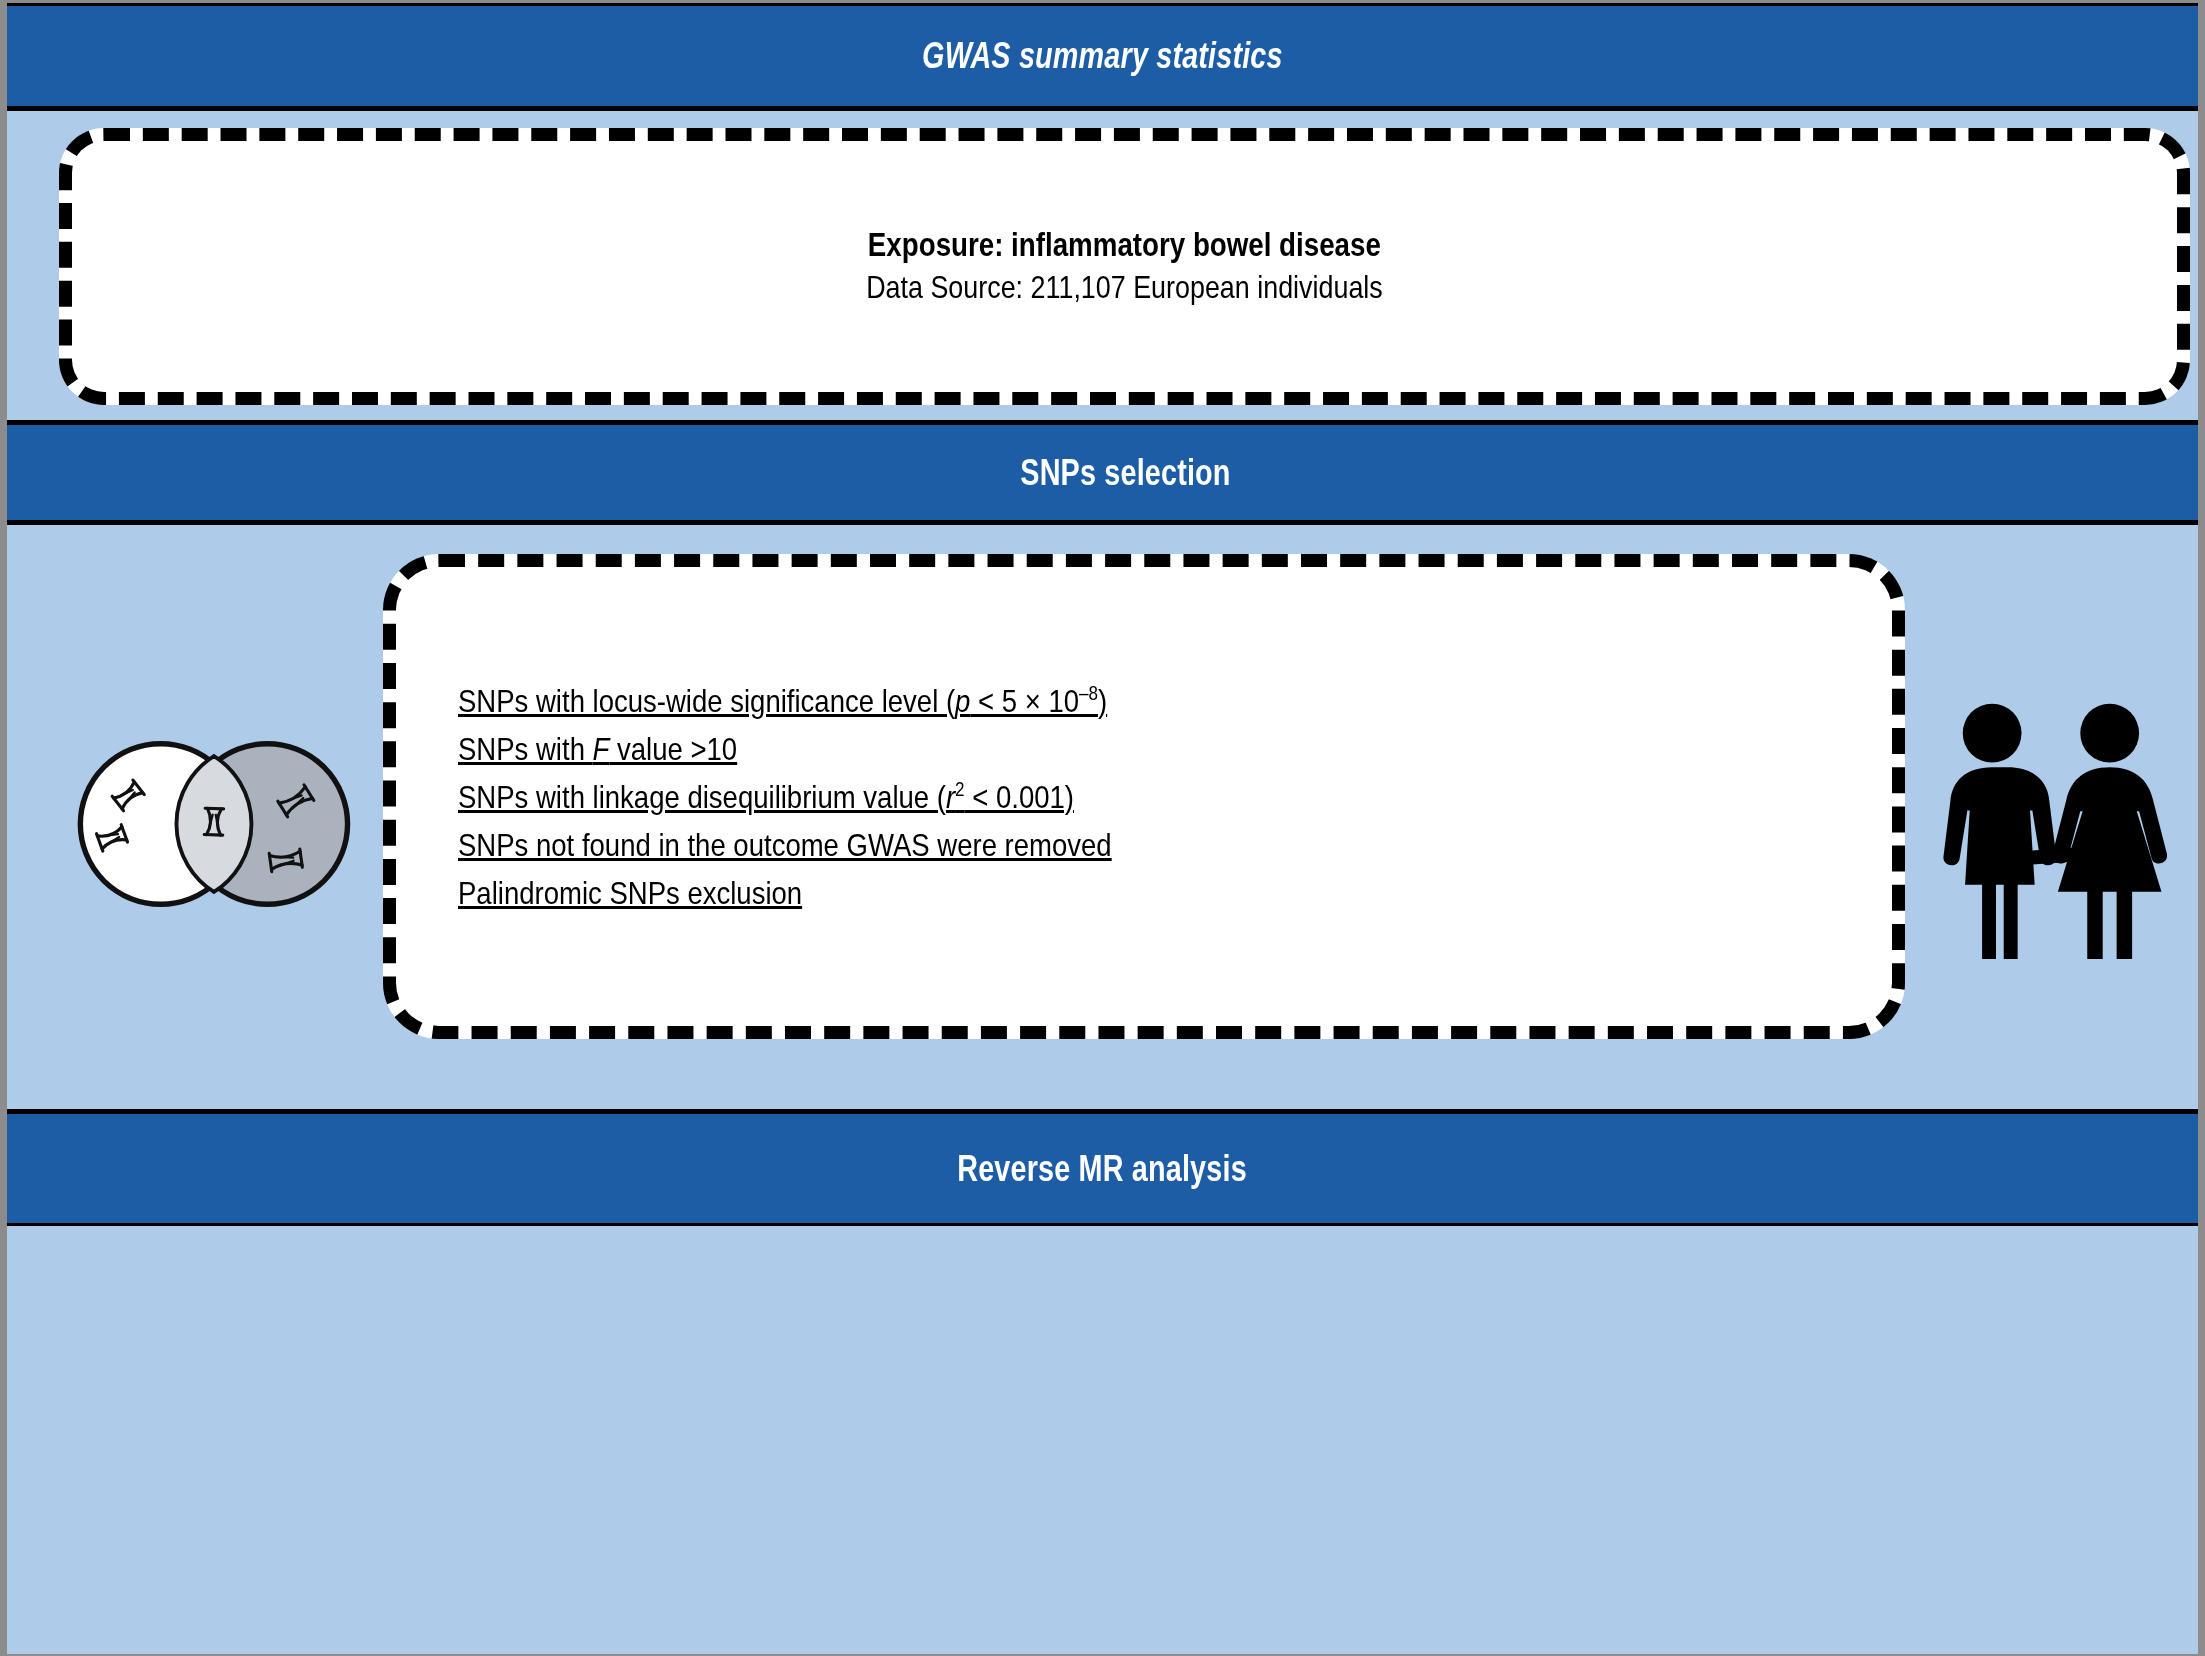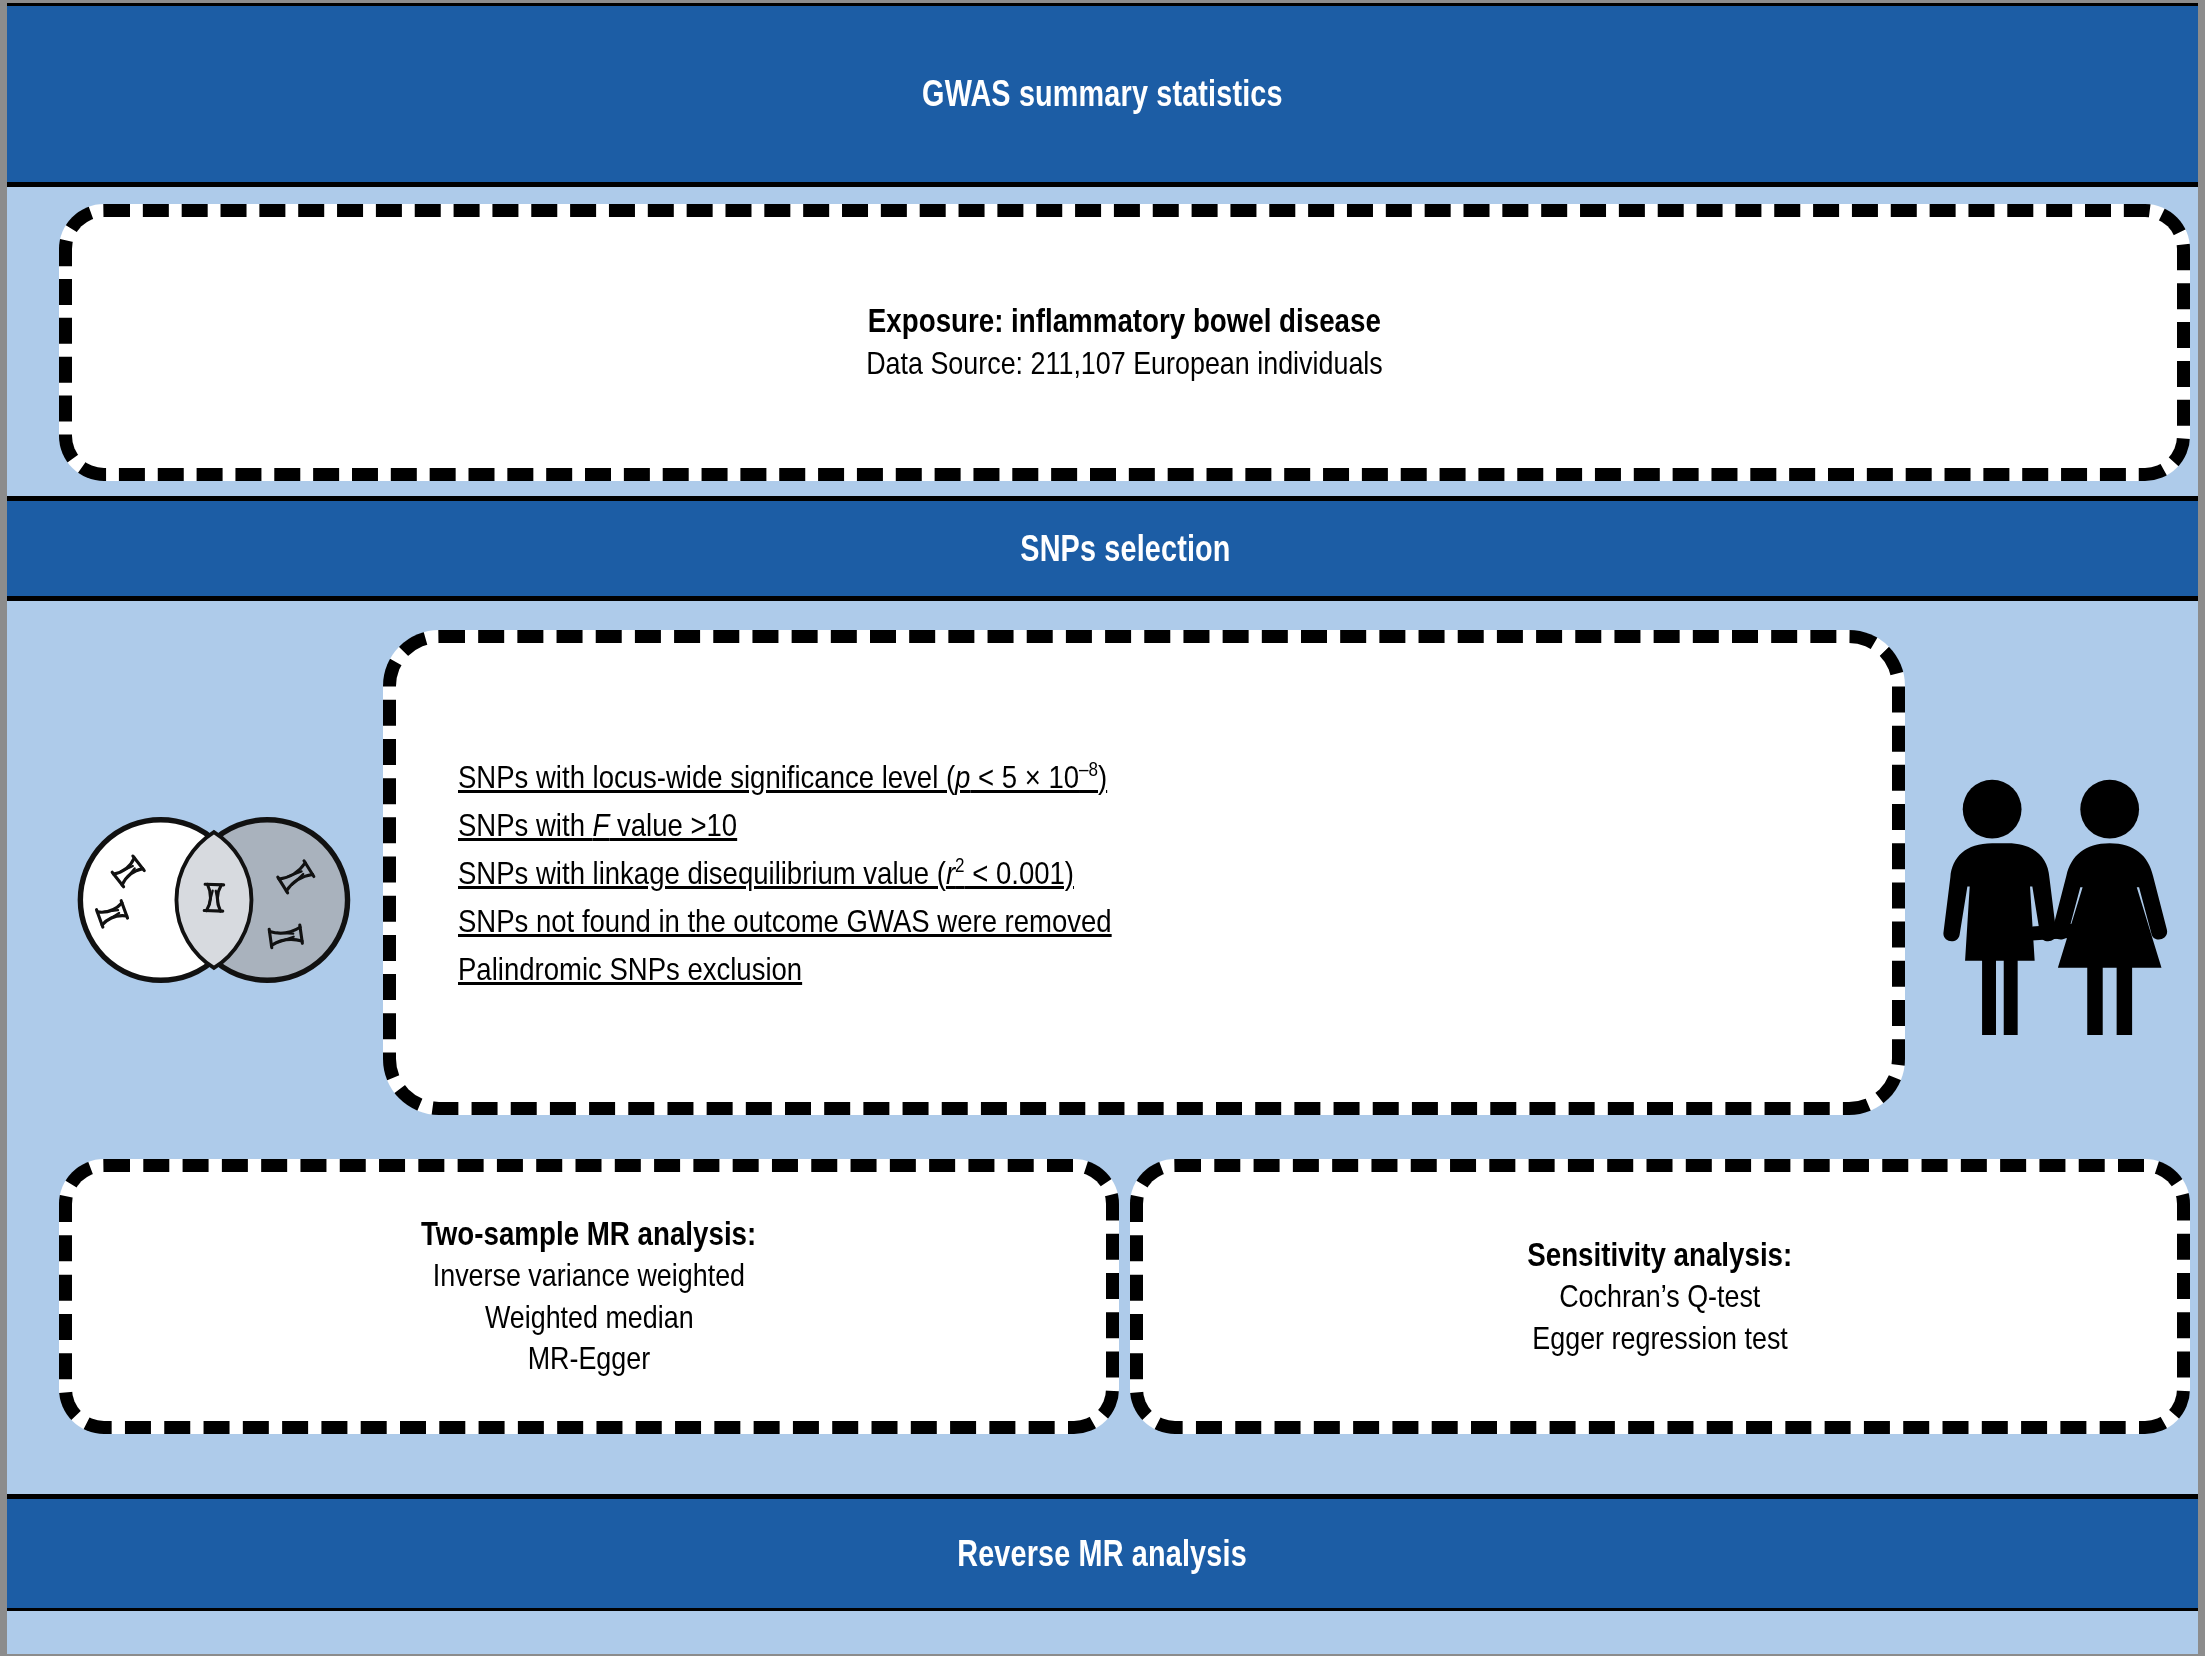--- a/index.html
+++ b/index.html
@@ -41,21 +41,21 @@
     box-sizing: border-box;
     flex: none;
   }
   .band-label {
     font-size: 36px;
     line-height: 1;
     transform: scaleX(0.80);
     transform-origin: center;
     white-space: nowrap;
   }
-  .band.top    { height: 184px; border-top-width: 3.1px; }
+  .band.top    { height: 108px; border-top-width: 3.1px; font-style: italic; }
   .band.mid    { height: 105px; padding-left: 45px; }
   .band.mid2   { height: 102px; }
   .band.bottom { height: 117px; border-bottom-width: 3.1px; margin-top: 43px; }
 
   
   .row {
     background: #aecbea;
     position: relative;
     box-sizing: border-box;
     flex: none;
@@ -223,33 +223,20 @@
             <path d="M120 200 l60 -4 l0 18 l-60 4 z"></path>
 
             <circle cx="222" cy="48" r="38"></circle>
             <path d="M222 92 c-32 0 -50 16 -56 42 l-18 70 c-3 13 17 18 20 5 l16 -60 l3 0 l-32 104 l38 0 l0 87 l20 0 l0 -87 l18 0 l0 87 l20 0 l0 -87 l38 0 l-32 -104 l3 0 l16 60 c3 13 23 8 20 -5 l-18 -70 c-6 -26 -24 -42 -56 -42 z"></path>
           </g>
         </svg>
       </div>
     </div>
 
 
-    <div class="row pair2">
-      <div class="card">
-        <div class="title">Two-sample MR analysis:</div>
-        <div class="line">Inverse variance weighted</div>
-        <div class="line">Weighted median</div>
-        <div class="line">MR-Egger</div>
-      </div>
-      <div class="card">
-        <div class="title">Sensitivity analysis:</div>
-        <div class="line">Cochran’s Q-test</div>
-        <div class="line">Egger regression test</div>
-      </div>
-    </div>
 
     <div class="band bottom">
       <span class="band-label">Reverse MR analysis</span>
     </div>
 
   </div>
 </div>
 
 
 </body></html>

